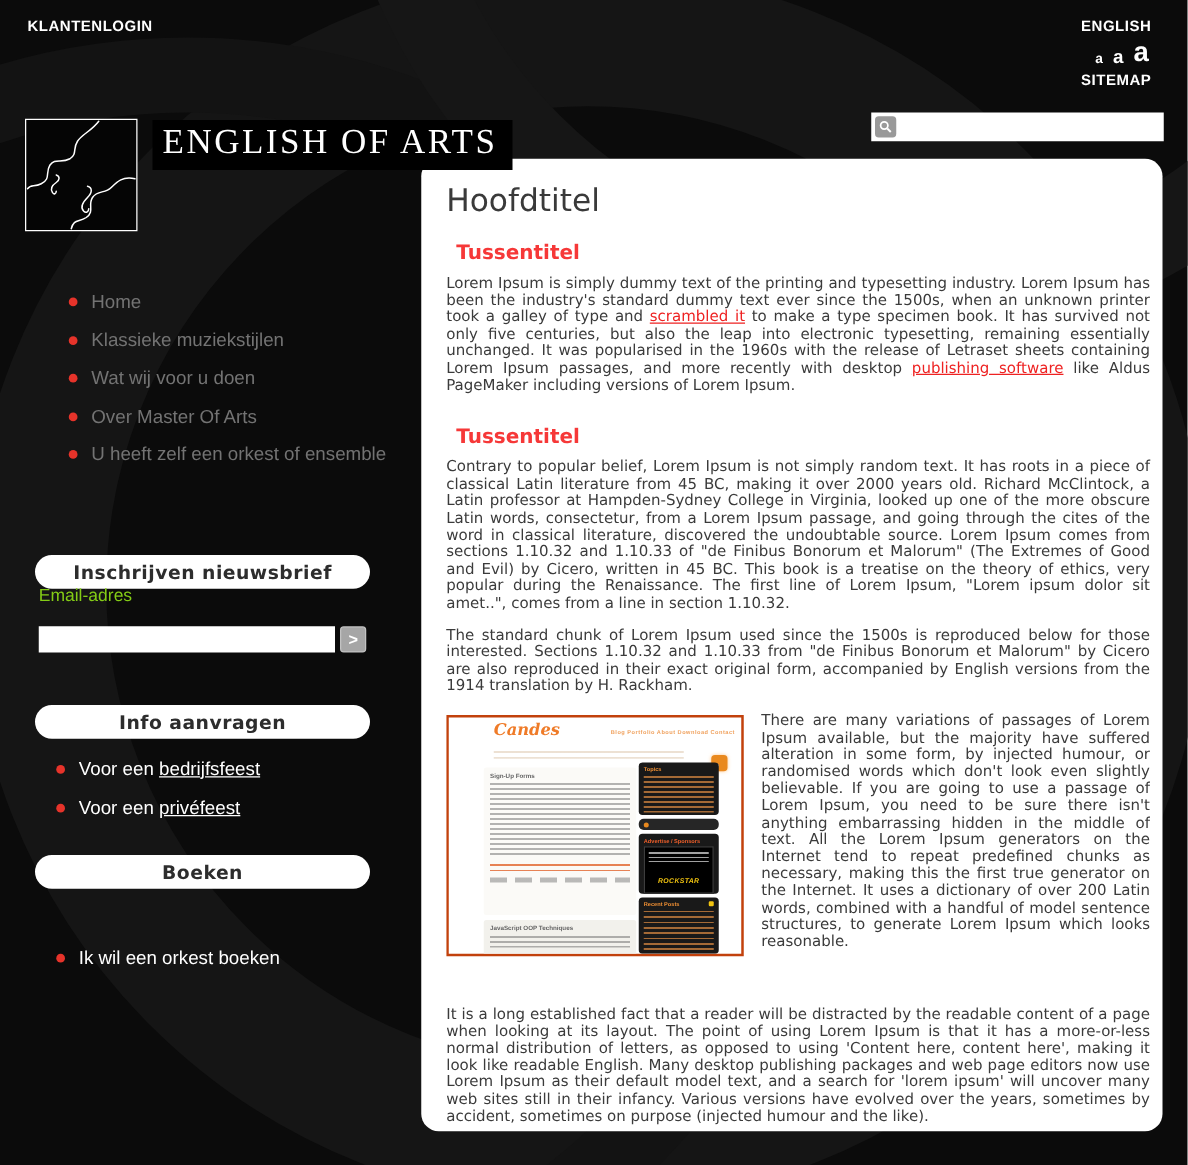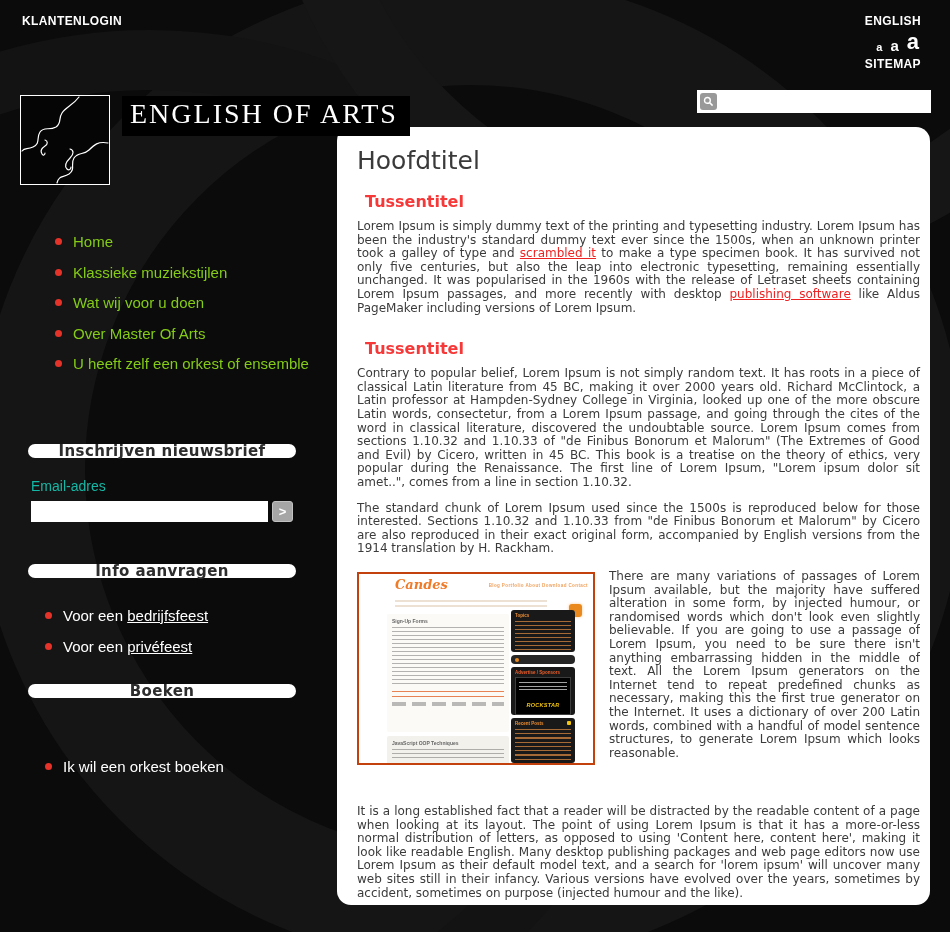--- a/index.html
+++ b/index.html
@@ -24,25 +24,25 @@
   .searchbar{left:697px;top:90px;width:234px;height:23px;background:#fff;z-index:3;display:flex;align-items:center;}
   .search-btn{width:17px;height:17px;margin-left:3px;background:#999;border-radius:3px;display:flex;align-items:center;justify-content:center;cursor:pointer;flex:0 0 auto;}
   .search-input{flex:1;border:none;outline:none;background:transparent;height:19px;font-size:12px;padding:0 4px;color:#333;}
   
   .logo-box{left:20px;top:95px;width:88px;height:88px;border:1px solid #fff;background:#050505;z-index:3;cursor:pointer;}
   .brand{left:122px;top:96px;z-index:3;background:#000;color:#fff;font-family:"Liberation Serif",serif;font-size:28px;letter-spacing:2px;padding:2px 12px 6px 8px;white-space:nowrap;}
   
   .menu{left:55px;top:233px;z-index:3;}
   .menu-item{display:flex;align-items:flex-start;gap:11px;margin-bottom:11px;height:19.5px;cursor:pointer;}
   .bullet{width:7px;height:7px;border-radius:50%;background:#e6332a;margin-top:5px;flex:0 0 auto;}
-  .menu-label{color:#84cc16;font-size:15px;line-height:18px;white-space:nowrap;}
-  
-  .pill{left:28px;width:268px;height:14px;background:#fff;border-radius:14px;z-index:3;display:flex;align-items:center;justify-content:center;}
+  .menu-label{color:#737373;font-size:15px;line-height:18px;white-space:nowrap;}
+  
+  .pill{left:28px;width:268px;height:27px;background:#fff;border-radius:14px;z-index:3;display:flex;align-items:center;justify-content:center;}
   .pill span{font-family:"DejaVu Sans",sans-serif;font-weight:bold;font-size:15px;color:#2d2d2d;letter-spacing:.4px;}
-  .email-label{left:31px;top:478px;color:#14b8a6;font-size:14px;z-index:3;}
+  .email-label{left:31px;top:468px;color:#84cc16;font-size:14px;z-index:3;}
   .email-input{left:31px;top:501px;width:237px;height:21px;background:#fff;border:none;outline:none;z-index:3;font-size:13px;padding:0 4px;box-sizing:border-box;color:#222;}
   .submit-btn{left:272px;top:501px;width:21px;height:21px;background:#a6a6a6;border:1px solid #c2c2c2;box-sizing:border-box;border-radius:3px;z-index:3;color:#fff;font-weight:bold;font-size:13px;display:flex;align-items:center;justify-content:center;cursor:pointer;line-height:1;}
   .side-item{z-index:3;display:flex;align-items:flex-start;gap:11px;cursor:pointer;}
   .side-text{color:#fff;font-size:15px;line-height:18px;white-space:nowrap;}
   .side-text a{color:#fff;text-decoration:underline;cursor:pointer;}
   
   .panel{left:337px;top:127px;width:593px;height:778px;background:#fff;border-radius:14px;z-index:2;box-sizing:border-box;padding:20px 10px 0 20px;}
   .panel h1{margin:0 0 10px 0;font-family:"DejaVu Sans",sans-serif;font-weight:400;font-size:25px;line-height:1.15;color:#3a3a3a;}
   .panel h2{margin:16px 0 9px 8px;font-family:"DejaVu Sans",sans-serif;font-weight:bold;font-size:16px;line-height:1.2;color:#f63838;}
   .panel h2.second{margin-top:24px;}

